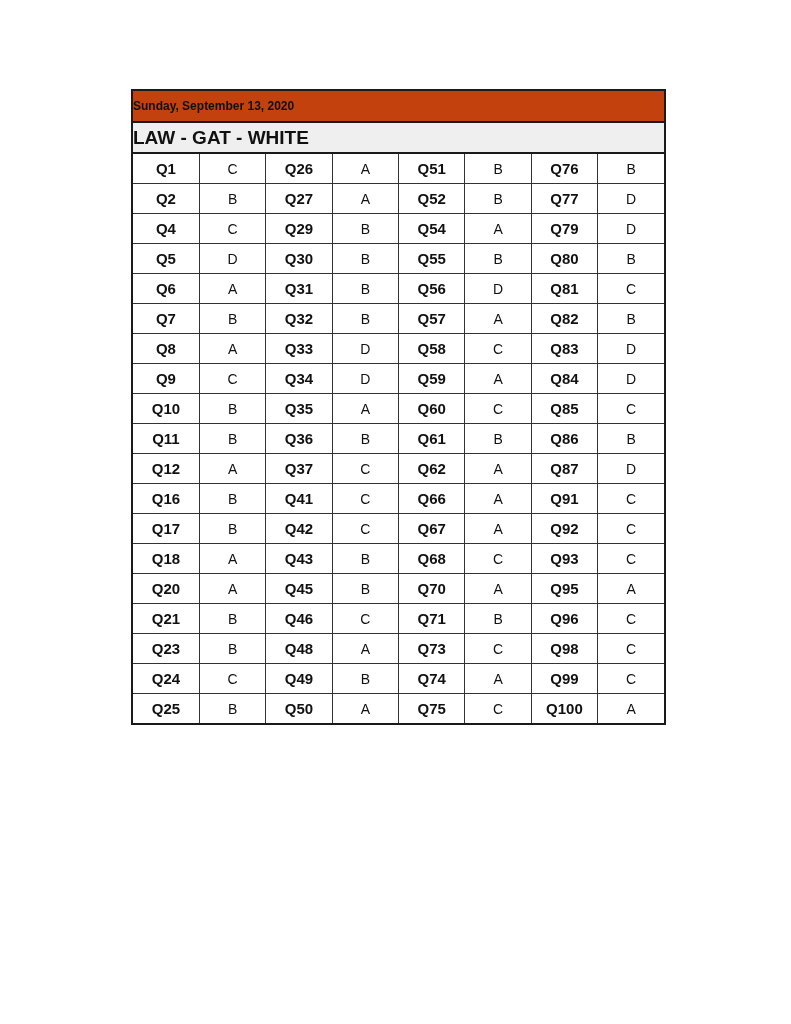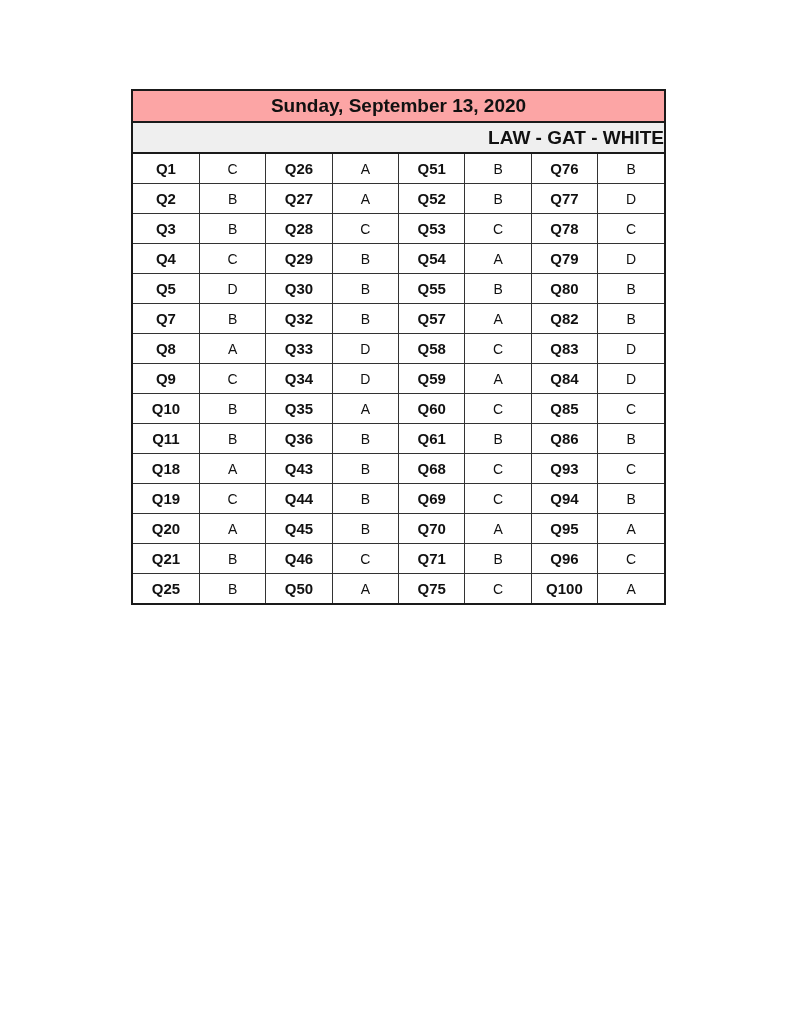--- a/index.html
+++ b/index.html
@@ -2,25 +2,25 @@
 <html><head>
 <meta charset="utf-8">
 <style>
   html, body { margin: 0; padding: 0; background: #ffffff; }
   body { width: 791px; height: 1024px; position: relative; font-family: "Liberation Sans", "DejaVu Sans", sans-serif; color: #111; }
   .sheet {
     position: absolute; left: 131px; top: 89px; width: 535px;
     border: 2px solid #1a1a1a; box-sizing: border-box;
   }
   .title-row {
-    height: 30px; line-height: 30px; text-align: center; font-weight: bold; font-size: 19px;
-    border-bottom: 2px solid #1a1a1a; background: #fca5a5;
+    height: 30px; line-height: 30px; text-align: left; font-weight: bold; font-size: 12px;
+    border-bottom: 2px solid #1a1a1a; background: #c2410c;
   }
   .subtitle-row {
-    height: 29px; line-height: 29px; text-align: right; font-weight: bold; font-size: 19px;
+    height: 29px; line-height: 29px; text-align: left; font-weight: bold; font-size: 19px;
     border-bottom: 2px solid #1a1a1a; background: #efefef;
   }
   table { border-collapse: collapse; width: 100%; table-layout: fixed; }
   td {
     height: 29px; border: 1px solid #333; text-align: center; font-size: 14px; padding: 0;
   }
   tr:first-child td { border-top: none; }
   tr:last-child td { border-bottom: none; }
   td:first-child { border-left: none; }
   td:last-child { border-right: none; }
@@ -49,50 +49,50 @@
           <td class="q">Q2</td>
           <td class="a">B</td>
           <td class="q">Q27</td>
           <td class="a">A</td>
           <td class="q">Q52</td>
           <td class="a">B</td>
           <td class="q">Q77</td>
           <td class="a">D</td>
         </tr>
         <tr>
-          <td class="q">Q3</td>
-          <td class="a">B</td>
-          <td class="q">Q28</td>
-          <td class="a">C</td>
-          <td class="q">Q53</td>
-          <td class="a">C</td>
-          <td class="q">Q78</td>
-          <td class="a">C</td>
-        </tr>
-        <tr>
           <td class="q">Q4</td>
           <td class="a">C</td>
           <td class="q">Q29</td>
           <td class="a">B</td>
           <td class="q">Q54</td>
           <td class="a">A</td>
           <td class="q">Q79</td>
           <td class="a">D</td>
         </tr>
         <tr>
           <td class="q">Q5</td>
           <td class="a">D</td>
           <td class="q">Q30</td>
           <td class="a">B</td>
           <td class="q">Q55</td>
           <td class="a">B</td>
           <td class="q">Q80</td>
           <td class="a">B</td>
         </tr>
         <tr>
+          <td class="q">Q6</td>
+          <td class="a">A</td>
+          <td class="q">Q31</td>
+          <td class="a">B</td>
+          <td class="q">Q56</td>
+          <td class="a">D</td>
+          <td class="q">Q81</td>
+          <td class="a">C</td>
+        </tr>
+        <tr>
           <td class="q">Q7</td>
           <td class="a">B</td>
           <td class="q">Q32</td>
           <td class="a">B</td>
           <td class="q">Q57</td>
           <td class="a">A</td>
           <td class="q">Q82</td>
           <td class="a">B</td>
         </tr>
         <tr>
@@ -129,57 +129,97 @@
           <td class="q">Q11</td>
           <td class="a">B</td>
           <td class="q">Q36</td>
           <td class="a">B</td>
           <td class="q">Q61</td>
           <td class="a">B</td>
           <td class="q">Q86</td>
           <td class="a">B</td>
         </tr>
         <tr>
+          <td class="q">Q12</td>
+          <td class="a">A</td>
+          <td class="q">Q37</td>
+          <td class="a">C</td>
+          <td class="q">Q62</td>
+          <td class="a">A</td>
+          <td class="q">Q87</td>
+          <td class="a">D</td>
+        </tr>
+        <tr>
+          <td class="q">Q16</td>
+          <td class="a">B</td>
+          <td class="q">Q41</td>
+          <td class="a">C</td>
+          <td class="q">Q66</td>
+          <td class="a">A</td>
+          <td class="q">Q91</td>
+          <td class="a">C</td>
+        </tr>
+        <tr>
+          <td class="q">Q17</td>
+          <td class="a">B</td>
+          <td class="q">Q42</td>
+          <td class="a">C</td>
+          <td class="q">Q67</td>
+          <td class="a">A</td>
+          <td class="q">Q92</td>
+          <td class="a">C</td>
+        </tr>
+        <tr>
           <td class="q">Q18</td>
           <td class="a">A</td>
           <td class="q">Q43</td>
           <td class="a">B</td>
           <td class="q">Q68</td>
           <td class="a">C</td>
           <td class="q">Q93</td>
           <td class="a">C</td>
         </tr>
         <tr>
-          <td class="q">Q19</td>
-          <td class="a">C</td>
-          <td class="q">Q44</td>
-          <td class="a">B</td>
-          <td class="q">Q69</td>
-          <td class="a">C</td>
-          <td class="q">Q94</td>
-          <td class="a">B</td>
-        </tr>
-        <tr>
           <td class="q">Q20</td>
           <td class="a">A</td>
           <td class="q">Q45</td>
           <td class="a">B</td>
           <td class="q">Q70</td>
           <td class="a">A</td>
           <td class="q">Q95</td>
           <td class="a">A</td>
         </tr>
         <tr>
           <td class="q">Q21</td>
           <td class="a">B</td>
           <td class="q">Q46</td>
           <td class="a">C</td>
           <td class="q">Q71</td>
           <td class="a">B</td>
           <td class="q">Q96</td>
+          <td class="a">C</td>
+        </tr>
+        <tr>
+          <td class="q">Q23</td>
+          <td class="a">B</td>
+          <td class="q">Q48</td>
+          <td class="a">A</td>
+          <td class="q">Q73</td>
+          <td class="a">C</td>
+          <td class="q">Q98</td>
+          <td class="a">C</td>
+        </tr>
+        <tr>
+          <td class="q">Q24</td>
+          <td class="a">C</td>
+          <td class="q">Q49</td>
+          <td class="a">B</td>
+          <td class="q">Q74</td>
+          <td class="a">A</td>
+          <td class="q">Q99</td>
           <td class="a">C</td>
         </tr>
         <tr>
           <td class="q">Q25</td>
           <td class="a">B</td>
           <td class="q">Q50</td>
           <td class="a">A</td>
           <td class="q">Q75</td>
           <td class="a">C</td>
           <td class="q">Q100</td>

